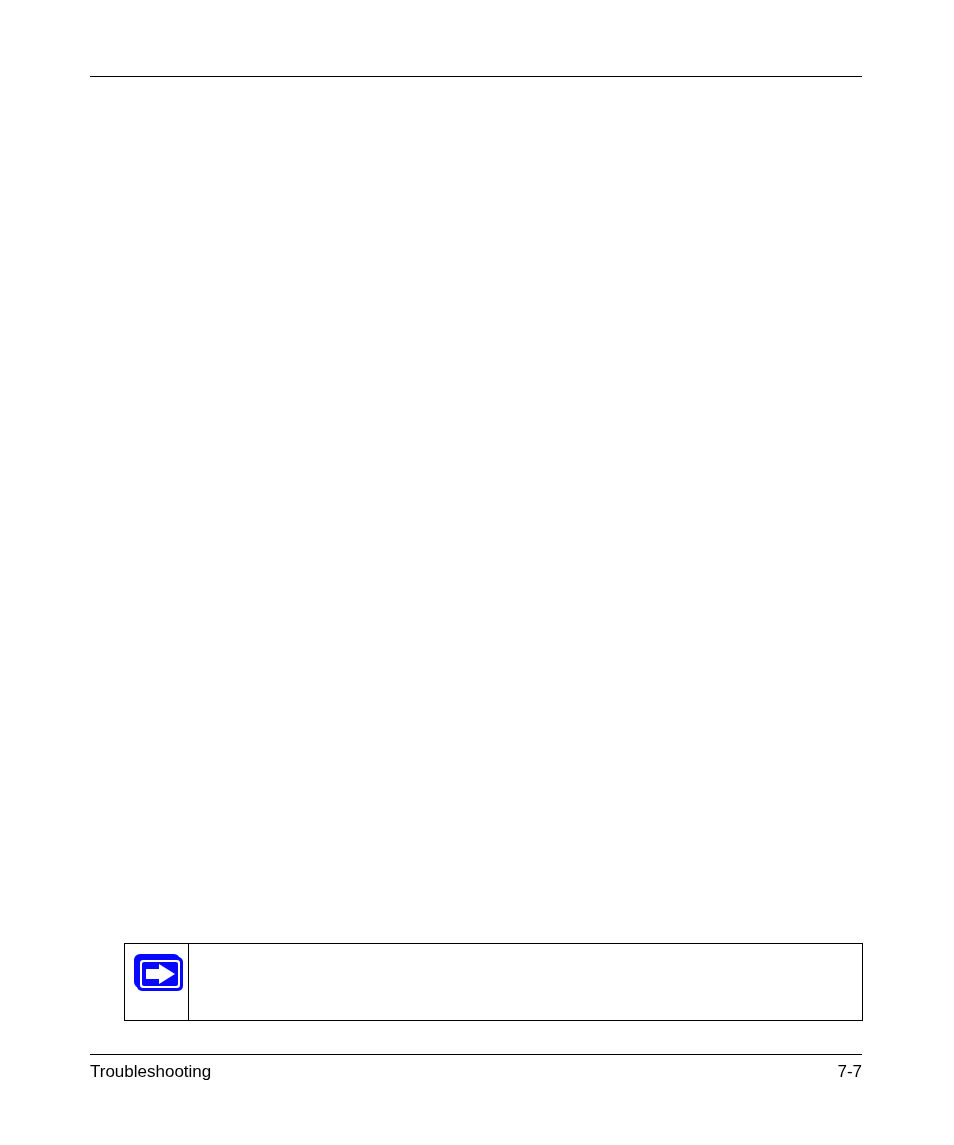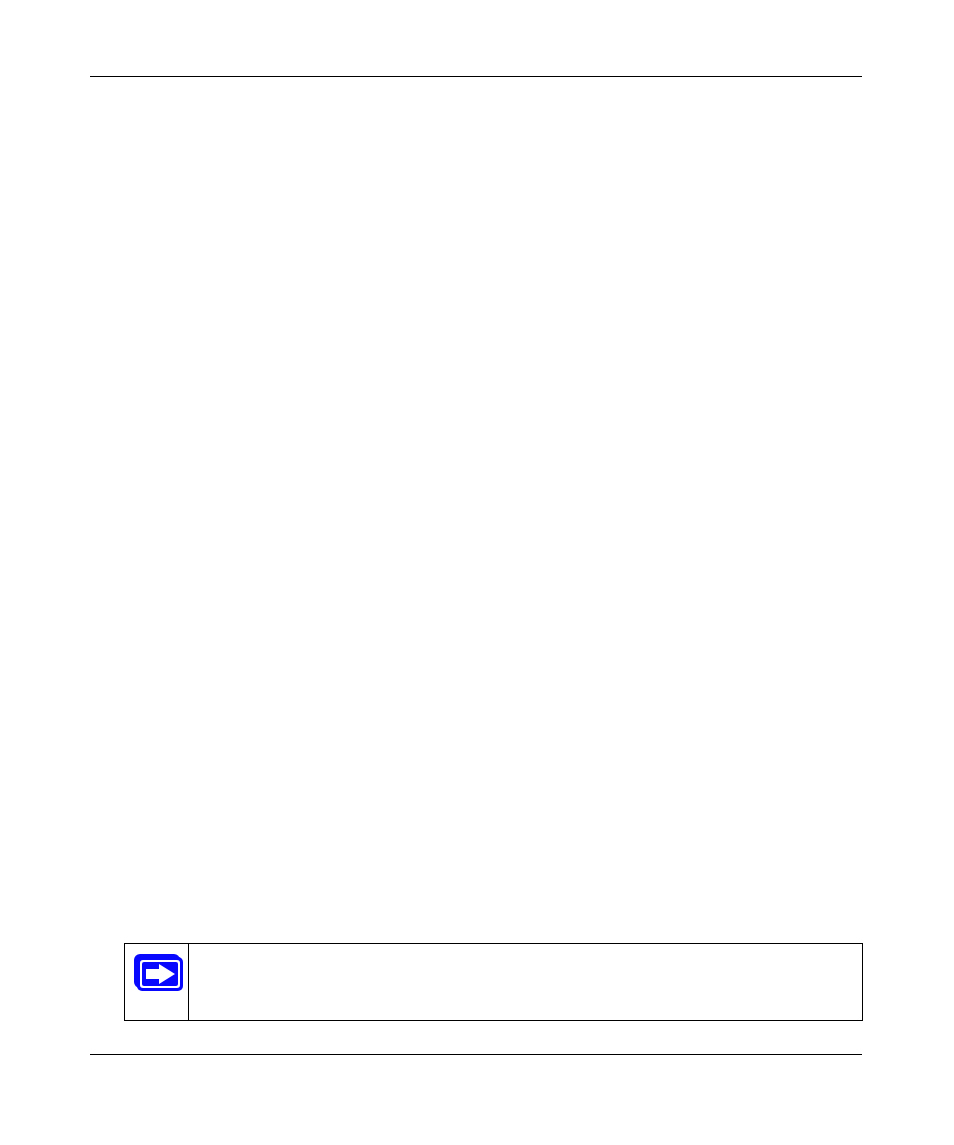--- a/index.html
+++ b/index.html
@@ -94,14 +94,18 @@
         </svg>
       </span>
     </div>
     <div class="callout-text-cell">
       <span></span>
     </div>
   </div>
 
   <div class="footer-rule"></div>
 
+  <div class="footer-text">
+    <span>Troubleshooting</span>
+    <span>7-7</span>
+  </div>
 
 </div>
 
 </body></html>

